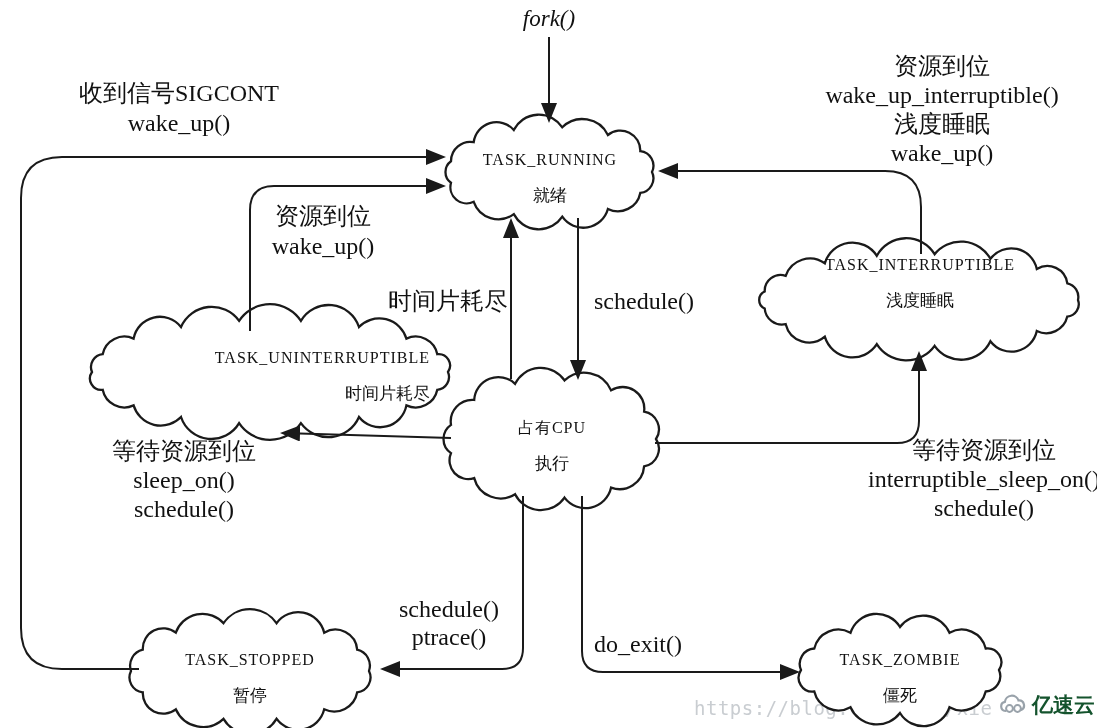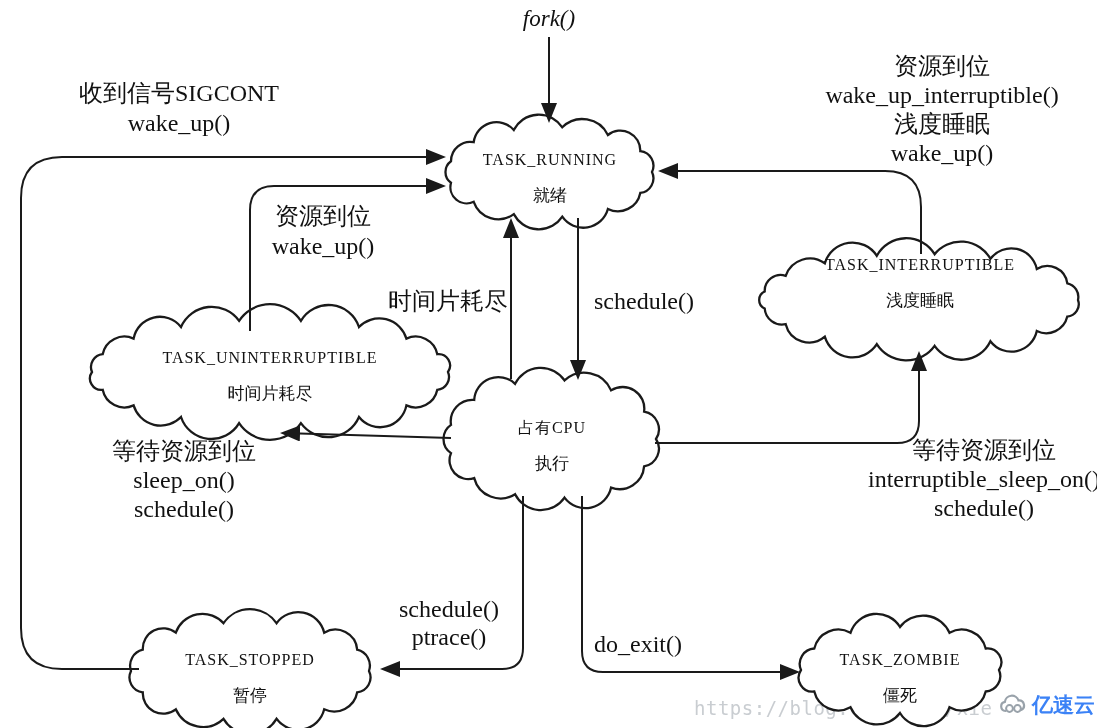--- a/index.html
+++ b/index.html
@@ -24,21 +24,21 @@
   .lh28 { line-height:28px; }
 
   .watermark {
     position:absolute; z-index:1; left:694px; top:697px;
     font-family:"DejaVu Sans Mono", monospace; font-size:19px;
     color:#c9cdd1; letter-spacing:0.5px; white-space:nowrap;
   }
   .brand {
     position:absolute; z-index:4; left:1000px; top:691px;
     display:flex; align-items:center; gap:4px;
-    color:#3b82f6; font-family:"Liberation Sans", sans-serif;
+    color:#14532d; font-family:"Liberation Sans", sans-serif;
     font-size:21px; font-weight:bold; white-space:nowrap;
   }
   .brand svg { display:block; }
 </style>
 </head>
 <body>
 
 <div class="stage">
 
   <div class="watermark">https://blog.csdn.net/xie</div>
@@ -70,21 +70,21 @@
   </svg>
 
   <div class="node-label" style="left:448px;top:146px;width:204px;">
     <div class="node-title">TASK_RUNNING</div>
     <div class="node-sub">就绪</div>
   </div>
   <div class="node-label" style="left:790px;top:251px;width:260px;">
     <div class="node-title">TASK_INTERRUPTIBLE</div>
     <div class="node-sub">浅度睡眠</div>
   </div>
-  <div class="node-label" style="left:110px;top:344px;width:320px;">
+  <div class="node-label" style="left:110px;top:344px;width:320px;text-align:right;">
     <div class="node-title">TASK_UNINTERRUPTIBLE</div>
     <div class="node-sub">时间片耗尽</div>
   </div>
   <div class="node-label" style="left:140px;top:646px;width:220px;">
     <div class="node-title">TASK_STOPPED</div>
     <div class="node-sub">暂停</div>
   </div>
   <div class="node-label" style="left:462px;top:414px;width:180px;">
     <div class="node-title">占有CPU</div>
     <div class="node-sub">执行</div>

